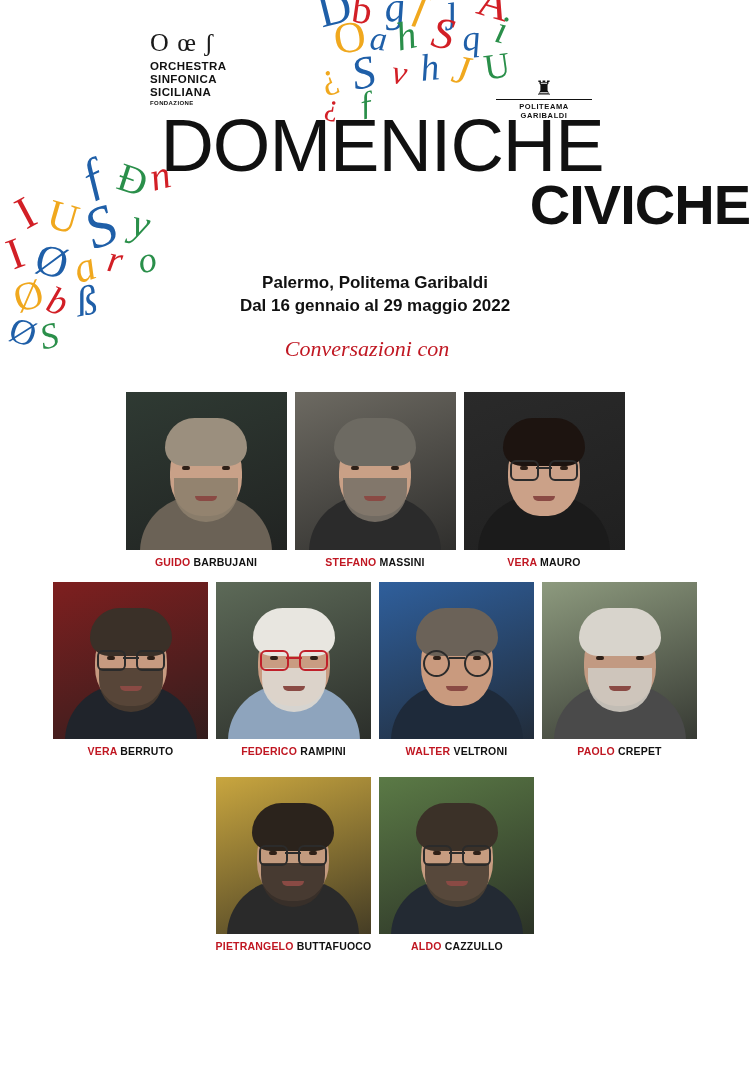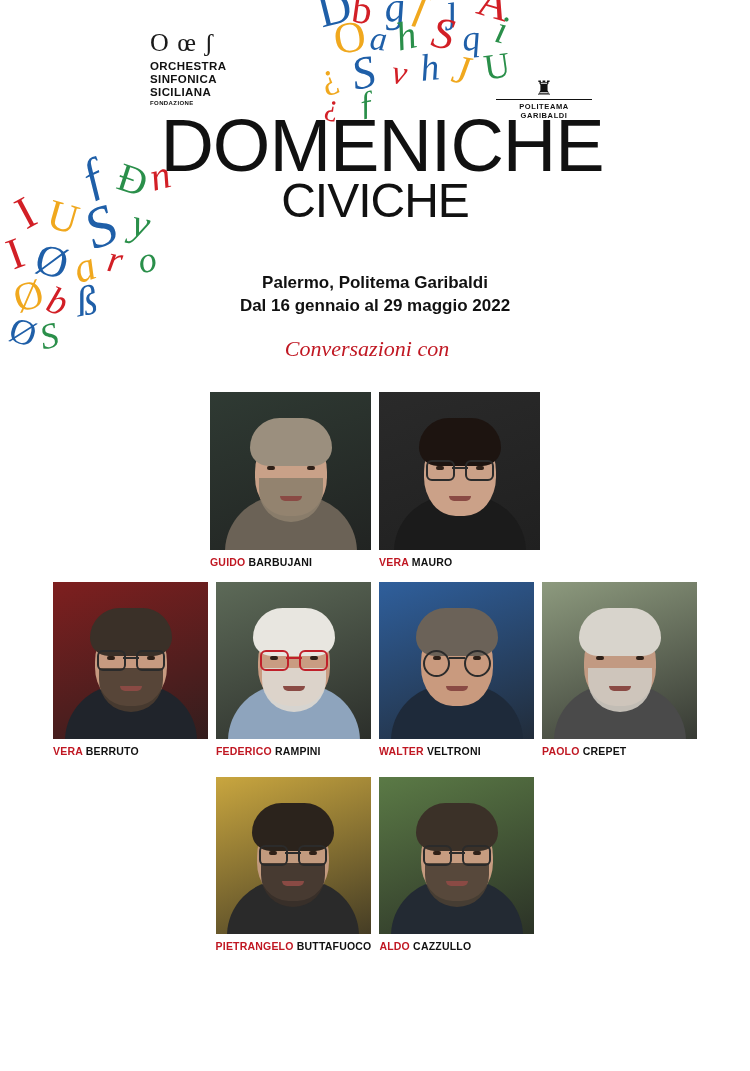--- a/index.html
+++ b/index.html
@@ -96,26 +96,27 @@
     font-size: 74px;
     letter-spacing: -1px;
     line-height: 0.92;
     color: #111;
     position: relative;
     display: inline-block;
     padding-left: 14px;
   }
   .title-sub {
     font-family: "Liberation Sans", sans-serif;
-    font-weight: 400;
-    font-size: 48px;
+    font-weight: 700;
+    font-size: 56px;
     letter-spacing: -1px;
     line-height: 0.95;
     color: #111;
     margin-top: -2px;
+    text-align: right;
   }
   
   .curtain {
     position: absolute;
     left: 58px;
     top: 10px;
     width: 56px;
     height: 62px;
     background:
       repeating-linear-gradient(90deg,
@@ -155,21 +156,21 @@
   
   .row {
     position: absolute;
     display: flex;
     justify-content: center;
   }
   #row-1 { left: 0; right: 0; top: 392px; gap: 8px; }
   #row-2 { left: 0; right: 0; top: 582px; gap: 8px; }
   #row-3 { left: 0; right: 0; top: 777px; gap: 8px; }
 
-  .guest { text-align: left; }
+  .guest { text-align: center; }
   .photo {
     width: 155px;
     height: 157px;
     position: relative;
     overflow: hidden;
     background: #555;
   }
   #row-1 .photo { width: 161px; height: 158px; }
   .caption {
     margin-top: 6px;
@@ -361,20 +362,32 @@
         <div class="head" style="background: rgb(201, 161, 136);"></div>
         <div class="beard" style="background: rgb(141, 127, 109);"></div>
         <div class="hair" style="background: rgb(155, 143, 126);"></div>
         <div class="eyes"></div>
         <div class="mouth"></div>
       </div>
       <div class="caption"><span class="first">GUIDO </span><span class="last">BARBUJANI</span></div>
     </div>
     <div class="guest">
       <div class="photo">
+        <div class="bg" style="background: linear-gradient(160deg, rgb(109, 106, 98) 0%, rgb(29, 29, 29) 130%);"></div>
+        <div class="shoulders" style="background: rgb(43, 43, 43);"></div>
+        <div class="head" style="background: rgb(201, 160, 134);"></div>
+        <div class="beard" style="background: rgb(122, 114, 104);"></div>
+        <div class="hair" style="background: rgb(109, 106, 98);"></div>
+        <div class="eyes"></div>
+        <div class="mouth"></div>
+      </div>
+      <div class="caption"><span class="first">STEFANO </span><span class="last">MASSINI</span></div>
+    </div>
+    <div class="guest">
+      <div class="photo">
         <div class="bg" style="background: linear-gradient(160deg, rgb(42, 42, 42) 0%, rgb(29, 29, 29) 130%);"></div>
         <div class="shoulders" style="background: rgb(27, 27, 27);"></div>
         <div class="head" style="background: rgb(203, 161, 136);"></div>
         <div class="hair" style="background: rgb(29, 20, 16);"></div>
         <div class="eyes"></div>
         <div class="mouth"></div>
         <div class="glasses">
           <span></span>
         </div>
       </div>

